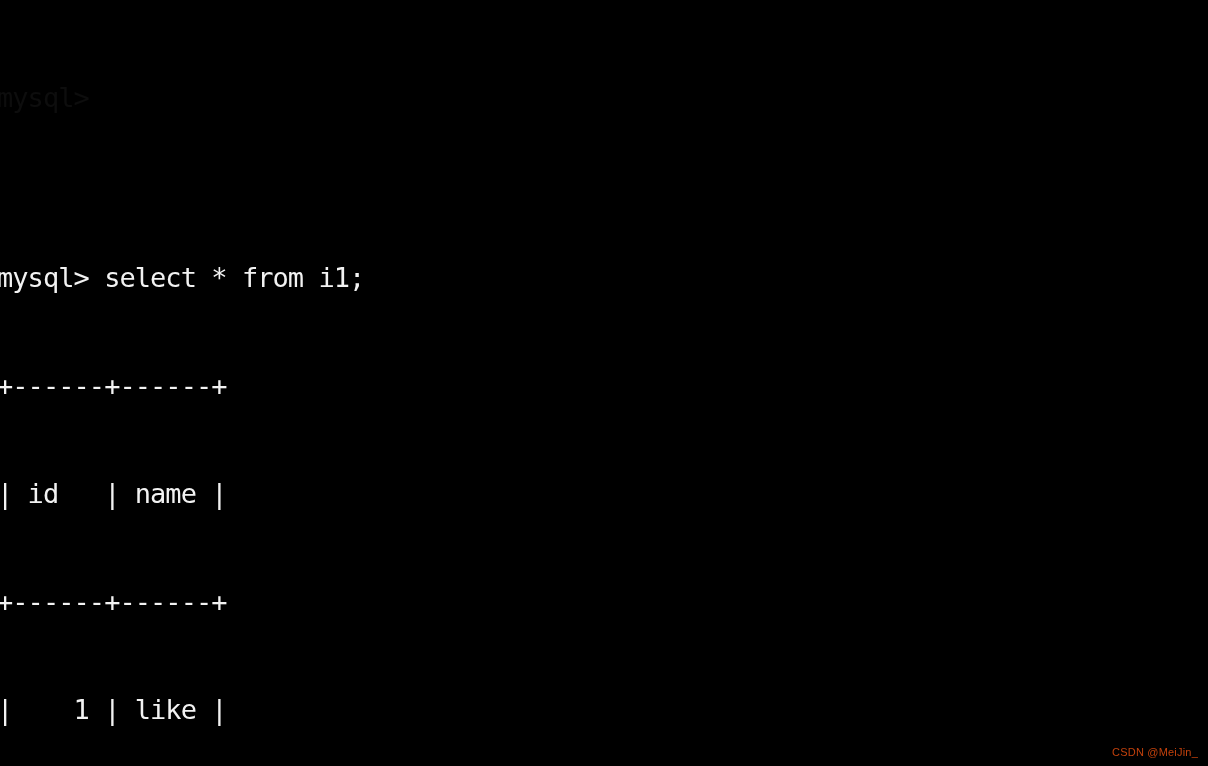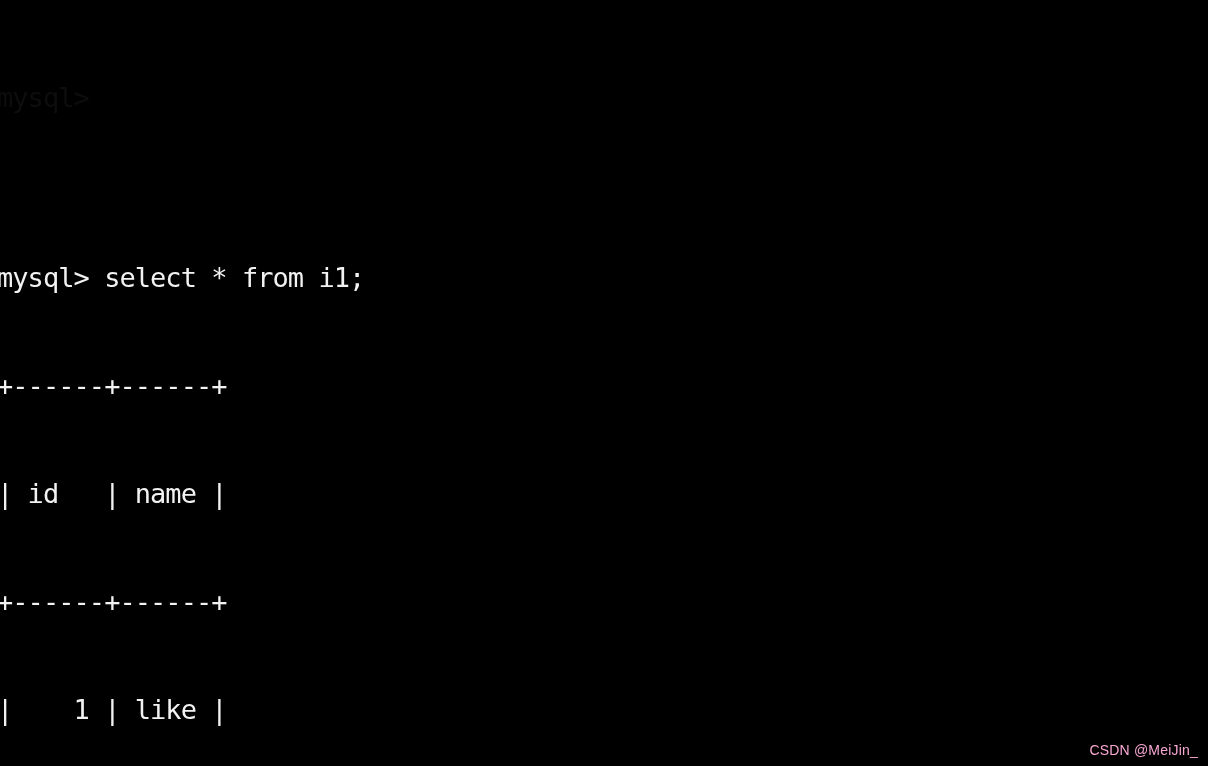--- a/index.html
+++ b/index.html
@@ -45,23 +45,23 @@
 
   
   .line.clipped {
     color: #0d0d0d;
   }
 
   #watermark {
     position: absolute;
     right: 10px;
     bottom: 8px;
-    color: #f9a8d4;
+    color: #c2410c;
     font-family: "Liberation Sans", sans-serif;
-    font-size: 14px;
+    font-size: 11px;
     letter-spacing: 0.2px;
     white-space: pre;
     text-align: right;
   }
 </style>
 </head>
 <body>
 
 <div id="terminal">
 

